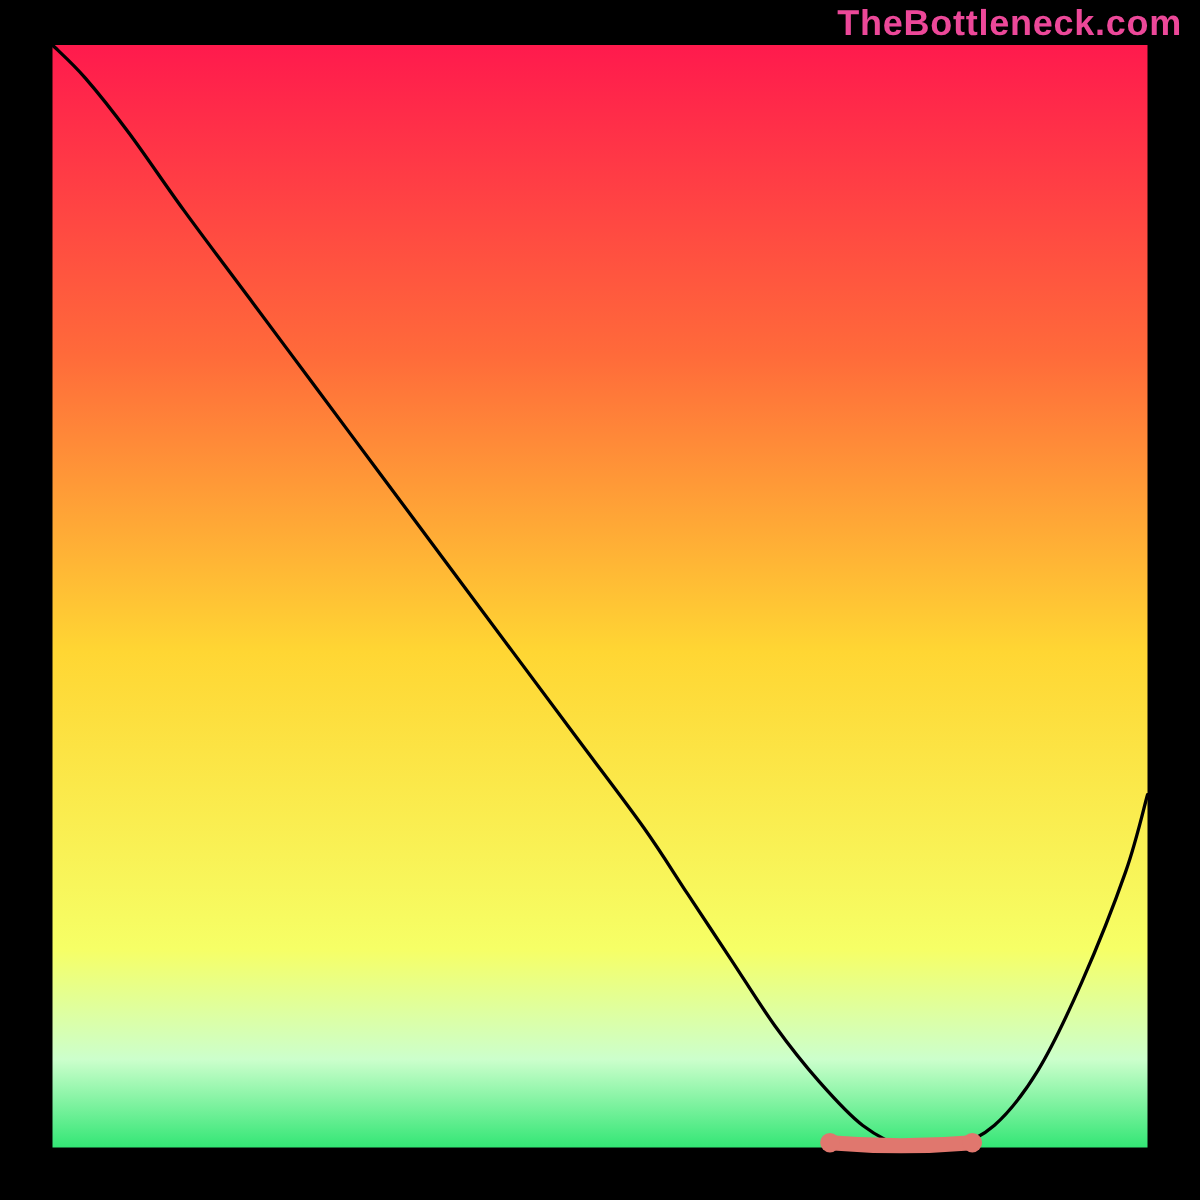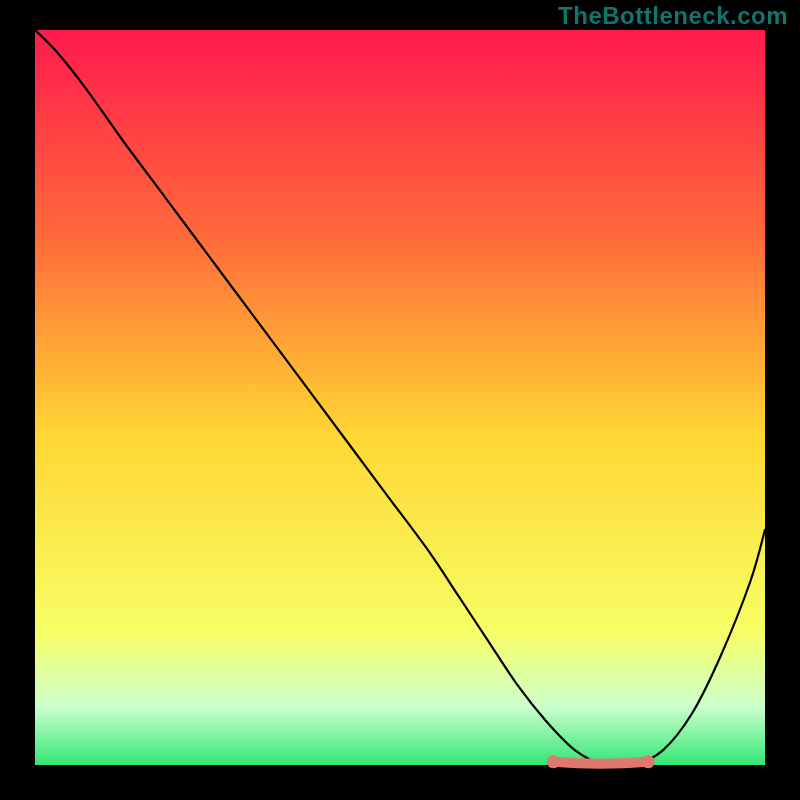--- a/index.html
+++ b/index.html
@@ -16,21 +16,21 @@
     height: 800px;
     background: #000000;
   }
   .watermark {
     position: absolute;
     top: 2px;
     right: 12px;
     font-family: Arial, Helvetica, sans-serif;
     font-size: 24px;
     font-weight: 600;
-    color: #0f766e;
+    color: #ec4899;
     letter-spacing: 0.5px;
     z-index: 5;
   }
   svg.plot {
     position: absolute;
     top: 0;
     left: 0;
   }
 </style>
 </head>

